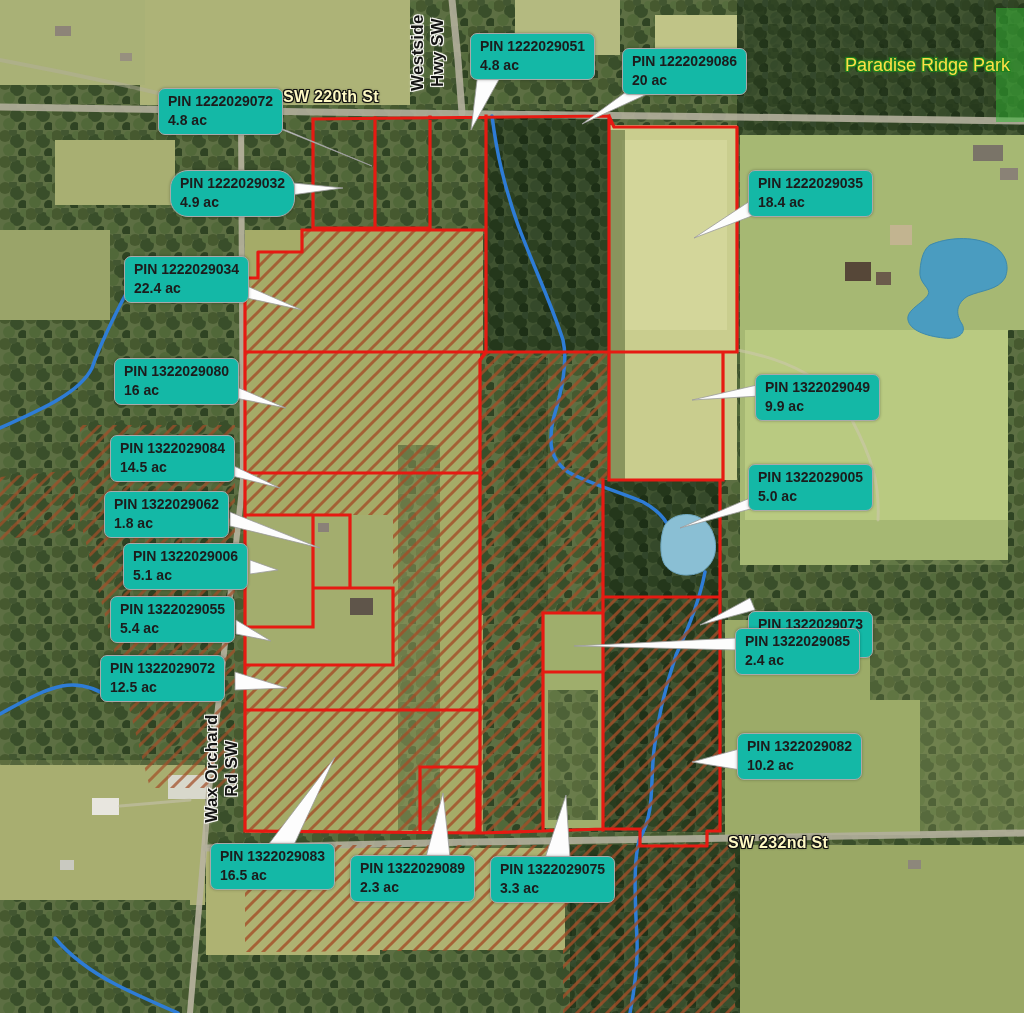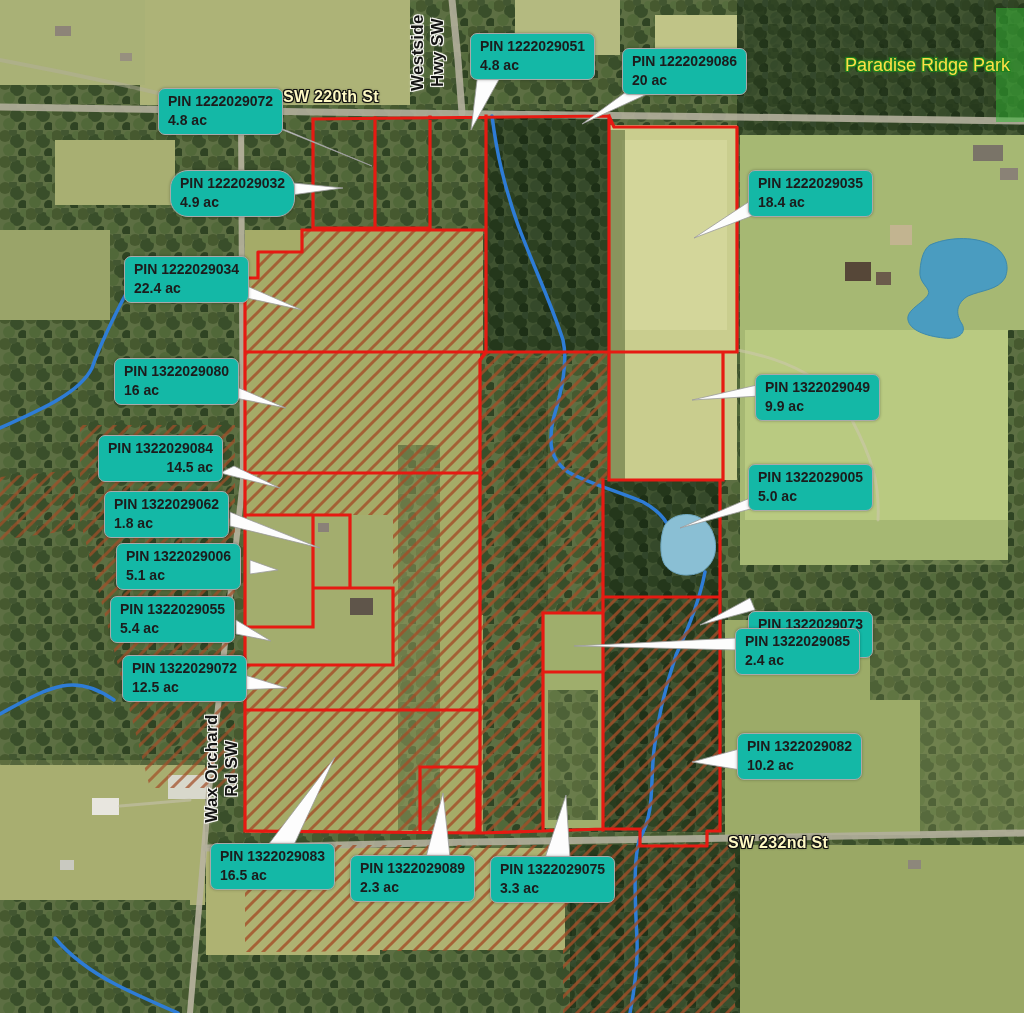--- a/index.html
+++ b/index.html
@@ -276,37 +276,37 @@
         <span class="area-line">10.2 ac</span>
       </div>
       <div class="parcel-label" style="left: 124px; top: 256px;">
         <span class="pin-line">PIN 1222029034</span>
         <span class="area-line">22.4 ac</span>
       </div>
       <div class="parcel-label" style="left: 114px; top: 358px;">
         <span class="pin-line">PIN 1322029080</span>
         <span class="area-line">16 ac</span>
       </div>
-      <div class="parcel-label" style="left: 98px; top: 435px; text-align: right;">
+      <div class="parcel-label" style="left: 110px; top: 435px;">
         <span class="pin-line">PIN 1322029084</span>
         <span class="area-line">14.5 ac</span>
       </div>
       <div class="parcel-label" style="left: 104px; top: 491px;">
         <span class="pin-line">PIN 1322029062</span>
         <span class="area-line">1.8 ac</span>
       </div>
-      <div class="parcel-label" style="left: 116px; top: 543px;">
+      <div class="parcel-label" style="left: 123px; top: 543px;">
         <span class="pin-line">PIN 1322029006</span>
         <span class="area-line">5.1 ac</span>
       </div>
       <div class="parcel-label" style="left: 110px; top: 596px;">
         <span class="pin-line">PIN 1322029055</span>
         <span class="area-line">5.4 ac</span>
       </div>
-      <div class="parcel-label" style="left: 122px; top: 655px;">
+      <div class="parcel-label" style="left: 100px; top: 655px;">
         <span class="pin-line">PIN 1322029072</span>
         <span class="area-line">12.5 ac</span>
       </div>
       <div class="parcel-label" style="left: 166px; top: 843px; margin-left: 44px;">
         <span class="pin-line">PIN 1322029083</span>
         <span class="area-line">16.5 ac</span>
       </div>
       <div class="parcel-label" style="left: 350px; top: 855px;">
         <span class="pin-line">PIN 1322029089</span>
         <span class="area-line">2.3 ac</span>

